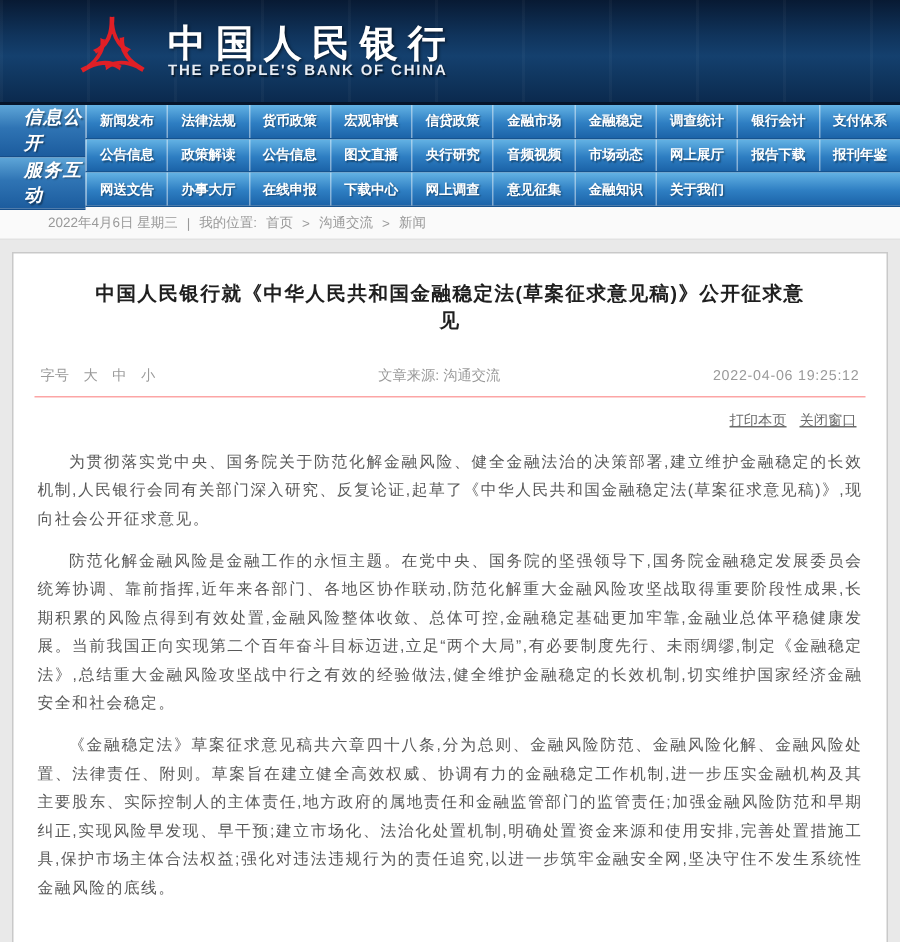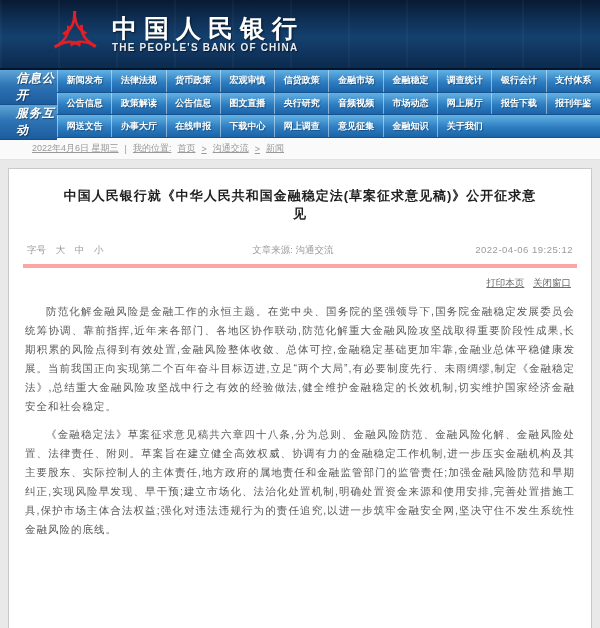--- a/index.html
+++ b/index.html
@@ -53,35 +53,35 @@
     width:54.3px; display:flex; align-items:center; justify-content:center;
     color:#fff; font-size:9px; font-weight:bold; cursor:pointer;
     border-left:1px solid rgba(255,255,255,.45);
     text-shadow:1px 1px 1px rgba(0,0,0,.35);
     white-space:nowrap;
   }
   
   .breadcrumb-bar {
     height:22px; background:#fafafa; border-bottom:1px solid #e2e2e2;
     display:flex; align-items:center; padding-left:32px;
-    color:#999; font-size:9px; gap:6px;text-decoration:underline;
+    color:#999; font-size:9px; gap:6px;
   }
   .breadcrumb-bar a { color:#999; text-decoration:none; cursor:pointer; }
   
   .content-box {
     margin:8px; height:544px; background:#fff; border:1px solid #c9c9c9;
     padding:0 14px;
   }
   .article-title {
     text-align:center; font-size:13px; font-weight:bold; color:#1f1f1f;
     padding:18px 40px 16px; letter-spacing:1px;
   }
   .meta-row {
-    display:flex; align-items:flex-start; justify-content:space-between;
-    border-bottom:4px solid #fca5a5; padding:5px 4px 7px;
+    display:flex; align-items:center; justify-content:space-between;
+    border-bottom:1px solid #fca5a5; padding:5px 4px 7px;
     color:#9a9a9a; font-size:9.5px;
   }
   .meta-left span { margin-right:7px; cursor:default; }
   .meta-left .size-opt { cursor:pointer; }
   .meta-right { letter-spacing:.5px; }
   .tools-row { text-align:right; padding:9px 6px 4px; font-size:9.5px; }
   .tools-row a {
     color:#6b6b6b; text-decoration:underline; margin-left:6px; cursor:pointer;
   }
   .article-body { padding:8px 2px 0; }
@@ -177,17 +177,18 @@
     </div>
     <div class="meta-right">2022-04-06 19:25:12</div>
   </div>
 
   <div class="tools-row">
     <a>打印本页</a>
     <a>关闭窗口</a>
   </div>
 
   <div class="article-body">
+    <p>为贯彻落实党中央、国务院关于防范化解金融风险、健全金融法治的决策部署,建立维护金融稳定的长效机制,人民银行会同有关部门深入研究、反复论证,起草了《中华人民共和国金融稳定法(草案征求意见稿)》,现向社会公开征求意见。</p>
     <p>防范化解金融风险是金融工作的永恒主题。在党中央、国务院的坚强领导下,国务院金融稳定发展委员会统筹协调、靠前指挥,近年来各部门、各地区协作联动,防范化解重大金融风险攻坚战取得重要阶段性成果,长期积累的风险点得到有效处置,金融风险整体收敛、总体可控,金融稳定基础更加牢靠,金融业总体平稳健康发展。当前我国正向实现第二个百年奋斗目标迈进,立足“两个大局”,有必要制度先行、未雨绸缪,制定《金融稳定法》,总结重大金融风险攻坚战中行之有效的经验做法,健全维护金融稳定的长效机制,切实维护国家经济金融安全和社会稳定。</p>
     <p>《金融稳定法》草案征求意见稿共六章四十八条,分为总则、金融风险防范、金融风险化解、金融风险处置、法律责任、附则。草案旨在建立健全高效权威、协调有力的金融稳定工作机制,进一步压实金融机构及其主要股东、实际控制人的主体责任,地方政府的属地责任和金融监管部门的监管责任;加强金融风险防范和早期纠正,实现风险早发现、早干预;建立市场化、法治化处置机制,明确处置资金来源和使用安排,完善处置措施工具,保护市场主体合法权益;强化对违法违规行为的责任追究,以进一步筑牢金融安全网,坚决守住不发生系统性金融风险的底线。</p>
 
   </div>
 </main>
 
 </body></html>

